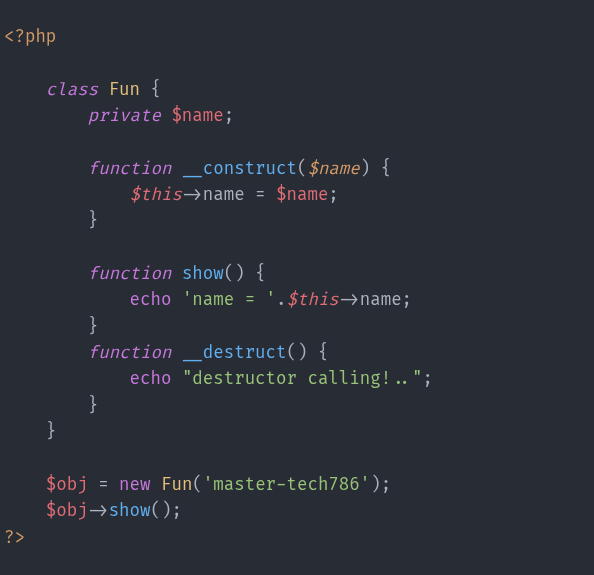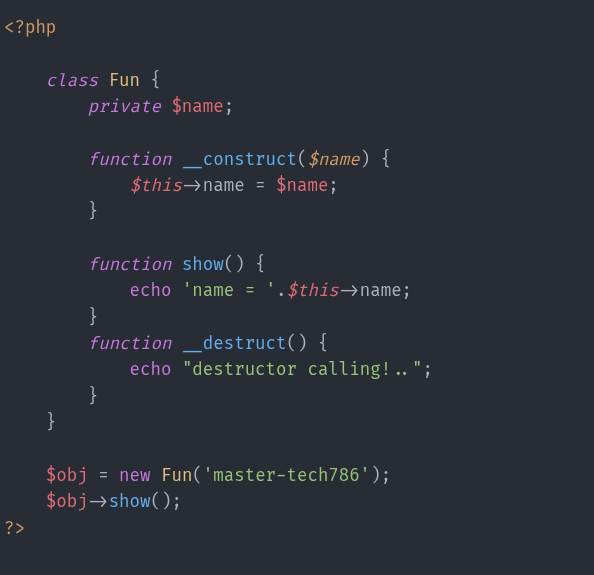--- a/index.html
+++ b/index.html
@@ -6,21 +6,21 @@
     margin: 0;
     padding: 0;
     background: #282c34;
     font-family: "Fira Code", "Consolas", "Menlo", monospace;
     font-size: 17px;
     line-height: 1.55;
     font-style: italic;
     color: #abb2bf;
   }
   .code-block {
-    padding: 15px 4px;
+    padding: 24px 4px;
     white-space: pre;
   }
   .tag-open { color: #d19a66; font-style: normal; }
   .kw { color: #c678dd; }
   .kw-up { color: #c678dd; font-style: normal; }
   .classname { color: #e5c07b; font-style: normal; }
   .plain { color: #abb2bf; font-style: normal; }
   .var { color: #e06c75; font-style: normal; }
   .var-this { color: #e06c75; }
   .func { color: #61afef; font-style: normal; }

